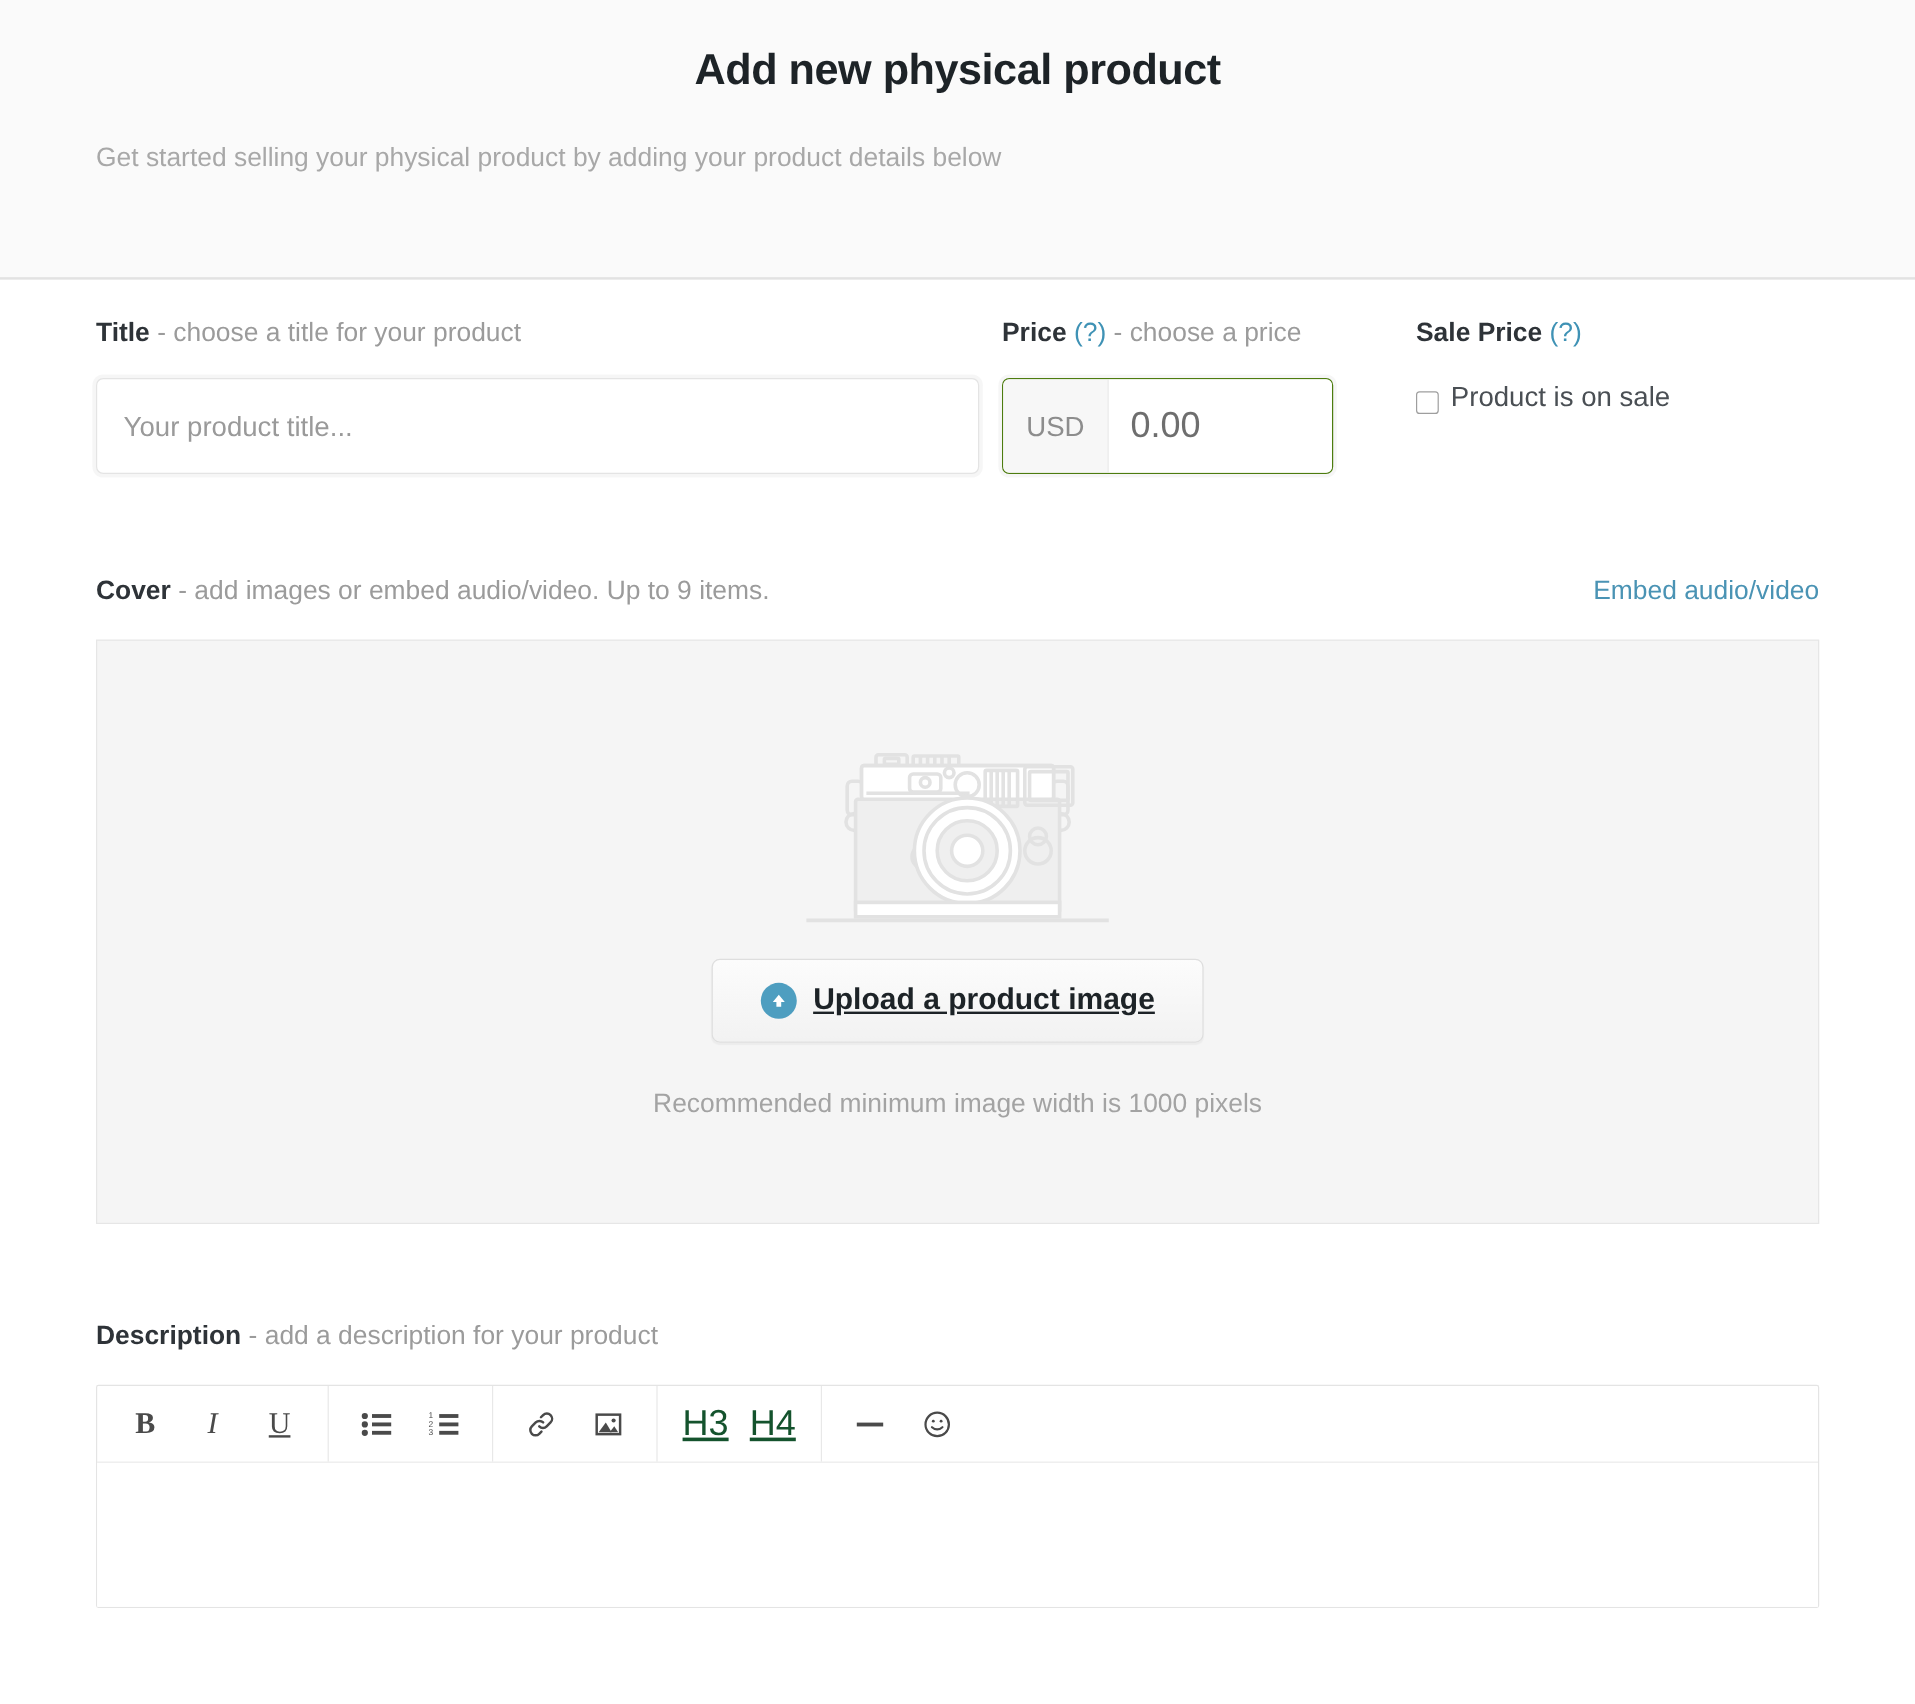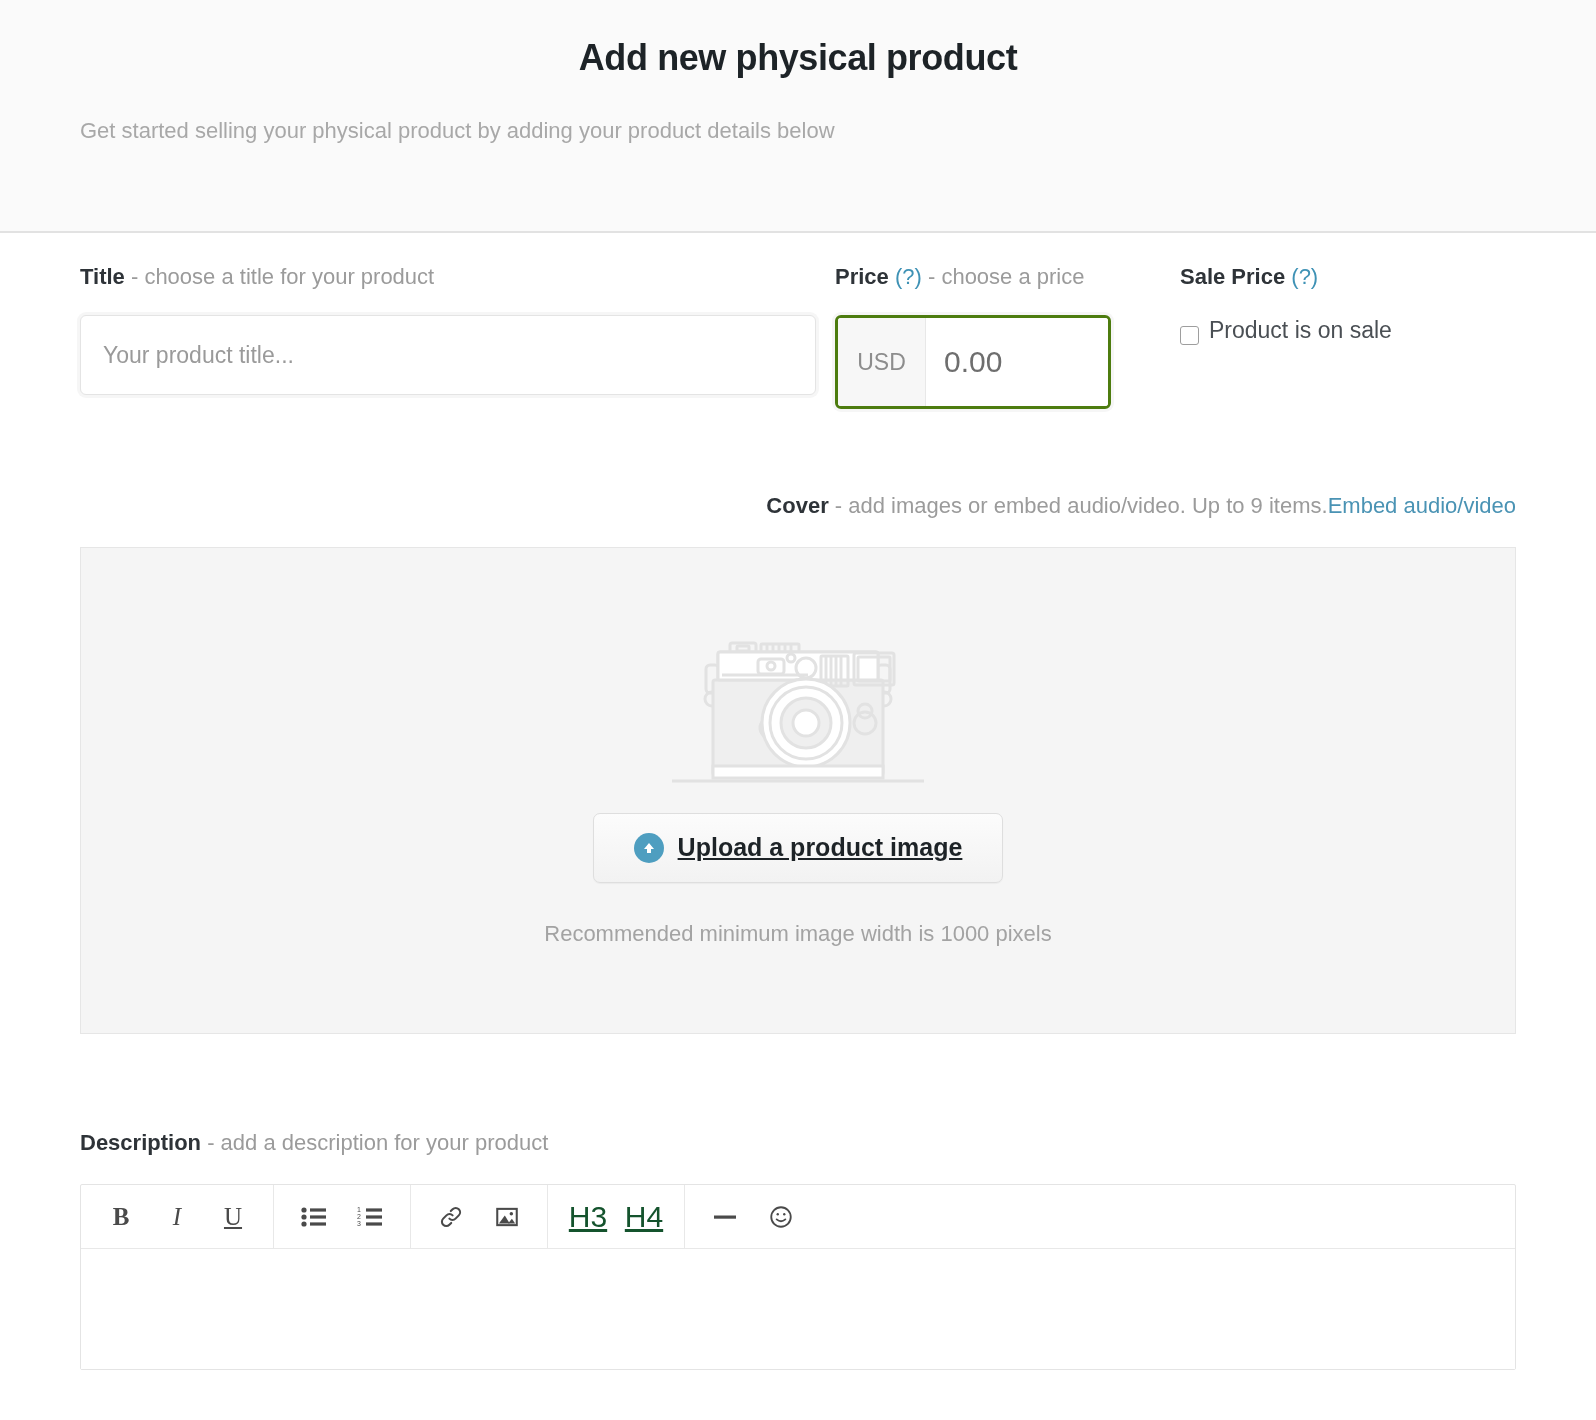--- a/index.html
+++ b/index.html
@@ -85,22 +85,22 @@
     padding: 0 22px;
     font-family: "Liberation Sans", sans-serif;
     box-shadow: 0 0 0 3px rgba(238,238,238,0.55);
     outline: none;
   }
   .text-input::placeholder { color: #9a9a9a; }
 
   .price-group {
     display: flex;
     width: 276px;
-    height: 94px;
-    border: 3px solid #4d7c0f;
+    height: 80px;
+    border: 1px solid #4d7c0f;
     border-radius: 6px;
     overflow: hidden;
     background: #ffffff;
     box-shadow: 0 0 0 3px rgba(238,238,238,0.55);
   }
   .price-prefix {
     width: 88px;
     flex: 0 0 88px;
     background: #f7f7f7;
     border-right: 1px solid #e8e8e8;
@@ -143,21 +143,21 @@
     color: #4a4f54;
     line-height: 1.2;
     white-space: nowrap;
   }
 
   
   .cover-section { padding-top: 84px; }
   .cover-head {
     display: flex;
     align-items: baseline;
-    justify-content: flex-end;
+    justify-content: space-between;
     margin-bottom: 28px;
   }
   .cover-label {
     font-size: 22px;
     color: #9b9b9b;
   }
   .cover-label b { color: #2e3338; font-weight: bold; }
   .embed-link {
     font-size: 22px;
     color: #4a93b4;
@@ -207,21 +207,20 @@
     font-size: 22px;
     color: #a3a3a3;
   }
 
   
   .desc-section { padding-top: 80px; }
   .desc-label {
     font-size: 22px;
     color: #9b9b9b;
     margin-bottom: 28px;
-    margin-top: 16px;
   }
   .desc-label b { color: #2e3338; font-weight: bold; }
 
   .editor {
     border: 1px solid #e4e4e4;
     border-radius: 2px;
     background: #ffffff;
   }
   .editor-toolbar {
     display: flex;

